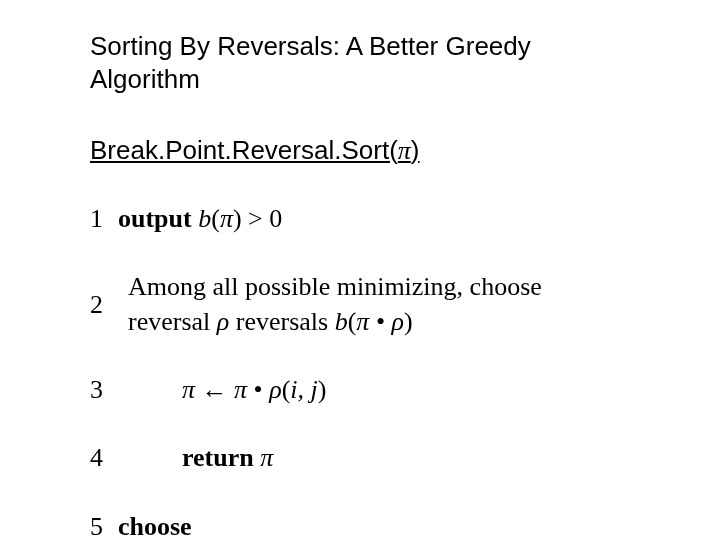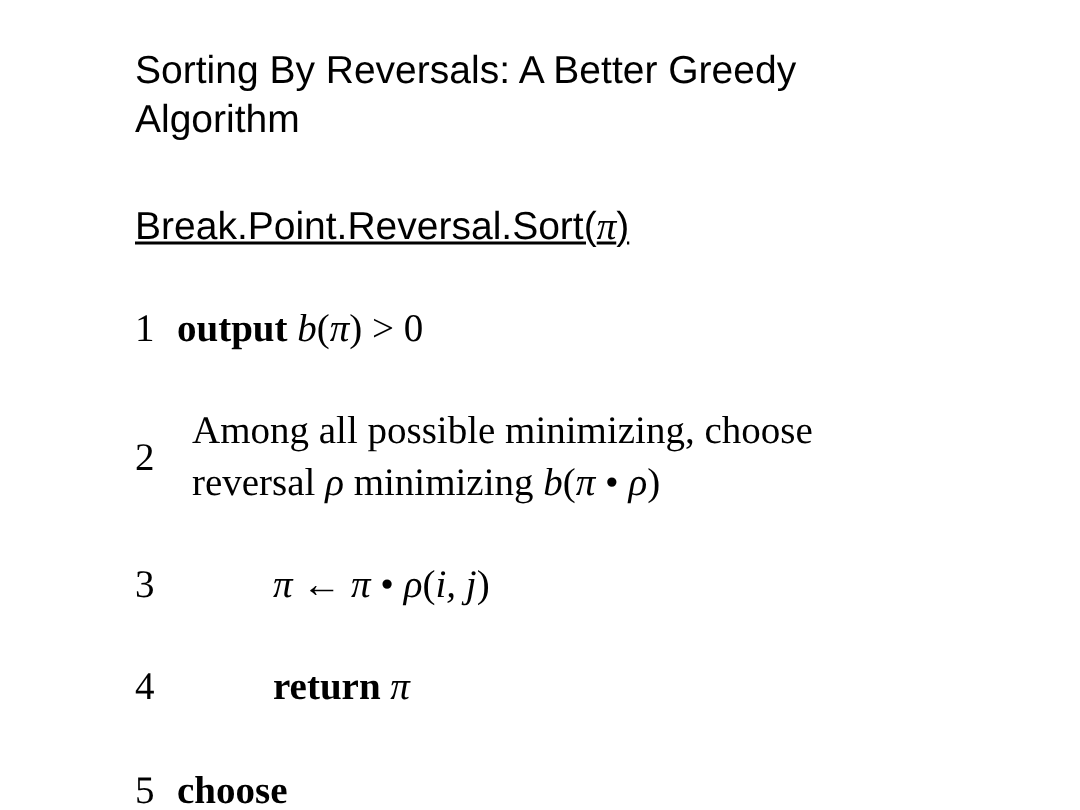--- a/index.html
+++ b/index.html
@@ -77,21 +77,21 @@
       <span class="step-body">
         <span class="bold">output</span>
         <span> </span>
         <span class="italic">b</span><span>(</span><span class="italic sym">π</span><span>) &gt; 0</span>
       </span>
     </div>
 
     <div class="line">
       <span class="num">2</span>
       <span class="step-body indent1">
-        <span>Among all possible minimizing, choose reversal  </span><span class="italic sym">ρ</span><span>  minimizing </span><span class="italic">b</span><span>(</span><span class="italic sym">π</span><span> • </span><span class="italic sym">ρ</span><span>)</span>
+        <span>Among all possible minimizing, choose reversal  </span><span class="italic sym">ρ</span><span>  reversals </span><span class="italic">b</span><span>(</span><span class="italic sym">π</span><span> • </span><span class="italic sym">ρ</span><span>)</span>
       </span>
     </div>
 
     <div class="line">
       <span class="num">3</span>
       <span class="step-body indent2">
         <span class="italic sym">π</span><span class="sym"> ← </span><span class="italic sym">π</span><span> • </span><span class="italic sym">ρ</span><span>(</span><span class="italic">i</span><span class="italic">, </span><span class="italic">j</span><span>)</span>
       </span>
     </div>
 

